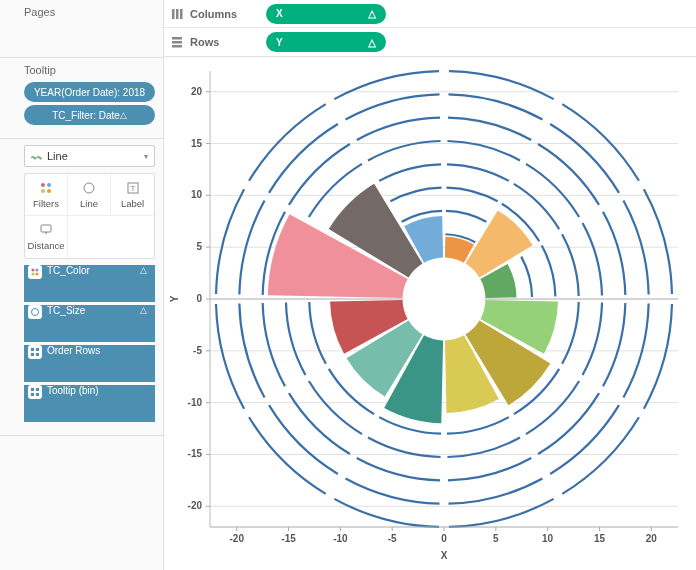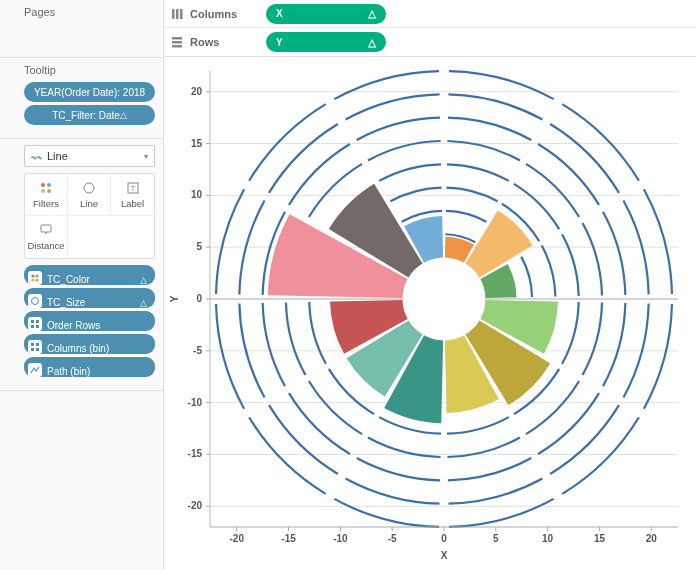--- a/index.html
+++ b/index.html
@@ -79,25 +79,25 @@
     border-bottom: 1px solid #eee;
     font-size: 9.5px;
     color: #555;
     gap: 3px;
   }
   .mark-cell:nth-child(3n) { border-right: none; }
   .mark-cell:nth-child(n+4) { border-bottom: none; }
   .mark-icon { width: 14px; height: 14px; display:flex; align-items:center; justify-content:center; }
   .mark-pill {
     display: flex;
-    align-items: flex-end;
+    align-items: flex-start;
     background: #4d8fb0;
     color: #fff;
-    border-radius: 9px;
-    height: 20px;
+    border-radius: 0;
+    height: 37px;
     padding: 0 8px 0 4px;
     margin-bottom: 3px;
     font-size: 10px;
     gap: 5px;
   }
   .mark-pill-icon {
     width: 14px; height: 14px;
     background: #fff;
     border-radius: 3px;
     display:flex; align-items:center; justify-content:center;
@@ -257,30 +257,21 @@
           </div>
           <div class="mark-pill">
             <span class="mark-pill-icon">
               <svg width="10" height="10">
                 <rect x="1" y="1" width="3" height="3" fill="#4d8fb0"></rect>
                 <rect x="6" y="1" width="3" height="3" fill="#4d8fb0"></rect>
                 <rect x="1" y="6" width="3" height="3" fill="#4d8fb0"></rect>
                 <rect x="6" y="6" width="3" height="3" fill="#4d8fb0"></rect>
               </svg>
             </span>
-            <span>Columns (bin)</span>
-            <span class="delta"></span>
-          </div>
-          <div class="mark-pill">
-            <span class="mark-pill-icon">
-              <svg width="10" height="10">
-                <path d="M1 8 L4 3 L6 6 L9 2" fill="none" stroke="#4d8fb0" stroke-width="1.2"></path>
-              </svg>
-            </span>
-            <span>Path (bin)</span>
+            <span>Tooltip (bin)</span>
             <span class="delta"></span>
           </div>
         </div>
     </div>
 
   </div>
 
   <div class="right">
     <div class="shelves">
       <div class="shelf">

